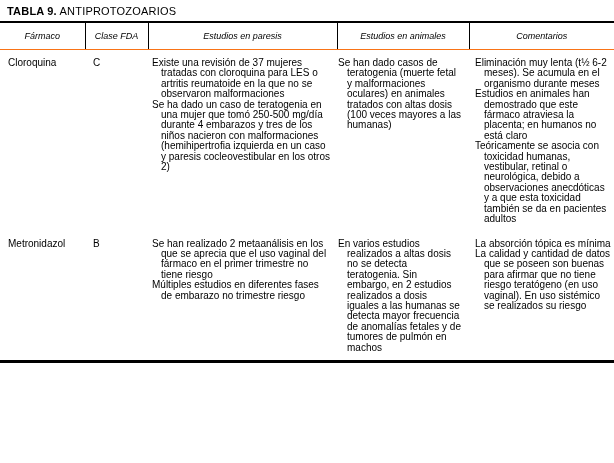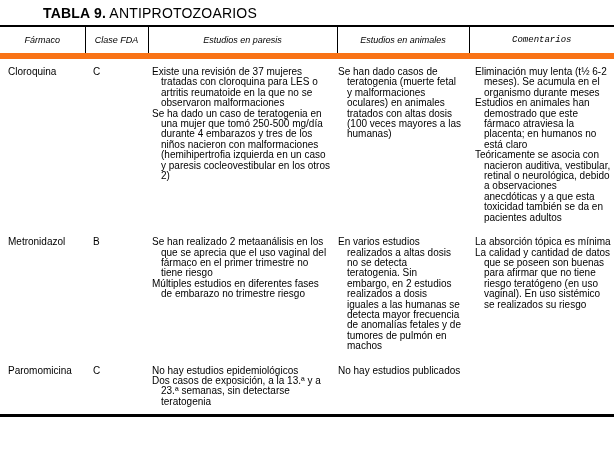--- a/index.html
+++ b/index.html
@@ -12,44 +12,43 @@
     width: 614px;
     height: 463px;
     background: #ffffff;
     color: #000000;
     font-family: "Liberation Sans", "DejaVu Sans", sans-serif;
     box-sizing: border-box;
     padding: 4px 0 0 0;
     overflow: hidden;
   }
   .title {
-    font-size: 14px;
+    font-size: 11px;
     letter-spacing: 0.2px;
     padding: 1px 0 4px 7px;
-    margin-left: 36px;
   }
   .title .t-bold { font-weight: bold; }
   table.main {
     width: 614px;
     border-collapse: collapse;
     table-layout: fixed;
   }
   table.main thead th {
     border-top: 2px solid #000;
-    border-bottom: 6px solid #f97316;
+    border-bottom: 1px solid #f97316;
     border-right: 1px solid #000;
     font-style: italic;
     font-weight: normal;
     font-size: 9px;
     text-align: center;
     height: 26px;
     vertical-align: middle;
     padding: 0 2px;
   }
-  table.main thead th:last-child { border-right: none; font-family: Liberation Mono, monospace; }
+  table.main thead th:last-child { border-right: none; }
   table.main tbody td {
     vertical-align: top;
     font-size: 10px;
     line-height: 10.4px;
     padding-top: 13px;
   }
   table.main tbody tr:first-child td { padding-top: 8px; }
   table.main tbody tr:last-child td { padding-bottom: 7px; }
   td.c-farmaco   { padding-left: 8px;  padding-right: 4px; }
   td.c-fda       { padding-left: 8px;  padding-right: 4px; }
@@ -98,48 +97,36 @@
           <td class="c-humanos">
             <div class="para">Existe una revisión de 37 mujeres tratadas con cloroquina para LES o artritis reumatoide en la que no se observaron malformaciones</div>
             <div class="para">Se ha dado un caso de teratogenia en una mujer que tomó 250-500 mg/día durante 4 embarazos y tres de los niños nacieron con malformaciones (hemihipertrofia izquierda en un caso y paresis cocleovestibular en los otros 2)</div>
           </td>
           <td class="c-animales">
             <div class="para">Se han dado casos de teratogenia (muerte fetal y malformaciones oculares) en animales tratados con altas dosis (100 veces mayores a las humanas)</div>
           </td>
           <td class="c-coment">
             <div class="para">Eliminación muy lenta (t½ 6-2 meses). Se acumula en el organismo durante meses</div>
             <div class="para">Estudios en animales han demostrado que este fármaco atraviesa la placenta; en humanos no está claro</div>
-            <div class="para">Teóricamente se asocia con nacieron auditiva, vestibular, retinal o neurológica, debido a observaciones anecdóticas y a que esta toxicidad también se da en pacientes adultos</div>
+            <div class="para">Teóricamente se asocia con toxicidad humanas, vestibular, retinal o neurológica, debido a observaciones anecdóticas y a que esta toxicidad también se da en pacientes adultos</div>
           </td>
         </tr>
         <tr>
           <td class="c-farmaco">Metronidazol</td>
           <td class="c-fda">B</td>
           <td class="c-humanos">
             <div class="para">Se han realizado 2 metaanálisis en los que se aprecia que el uso vaginal del fármaco en el primer trimestre no tiene riesgo</div>
             <div class="para">Múltiples estudios en diferentes fases de embarazo no trimestre riesgo</div>
           </td>
           <td class="c-animales">
             <div class="para">En varios estudios realizados a altas dosis no se detecta teratogenia. Sin embargo, en 2 estudios realizados a dosis iguales a las humanas se detecta mayor frecuencia de anomalías fetales y de tumores de pulmón en machos</div>
           </td>
           <td class="c-coment">
             <div class="para">La absorción tópica es mínima</div>
             <div class="para">La calidad y cantidad de datos que se poseen son buenas para afirmar que no tiene riesgo teratógeno (en uso vaginal). En uso sistémico se realizados su riesgo</div>
           </td>
         </tr>
-        <tr>
-          <td class="c-farmaco">Paromomicina</td>
-          <td class="c-fda">C</td>
-          <td class="c-humanos">
-            <div class="para">No hay estudios epidemiológicos</div>
-            <div class="para">Dos casos de exposición, a la 13.ª y a 23.ª semanas, sin detectarse teratogenia</div>
-          </td>
-          <td class="c-animales">
-            <div class="para">No hay estudios publicados</div>
-          </td>
-          <td class="c-coment"></td>
-        </tr>
       </tbody>
   </table>
 
   <div class="bottom-rule"></div>
 
 </div>
 
 </body></html>

